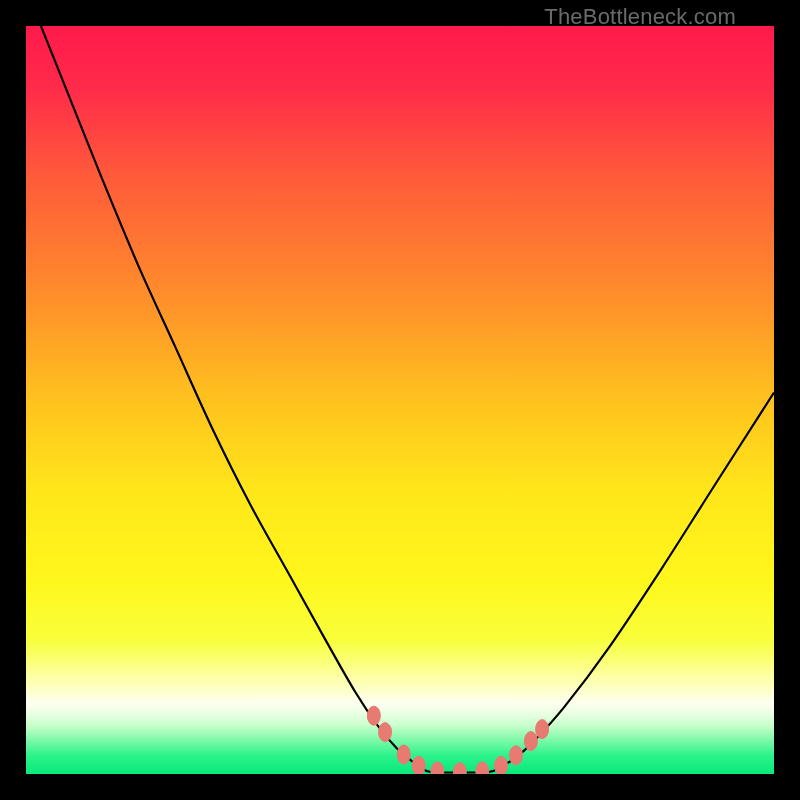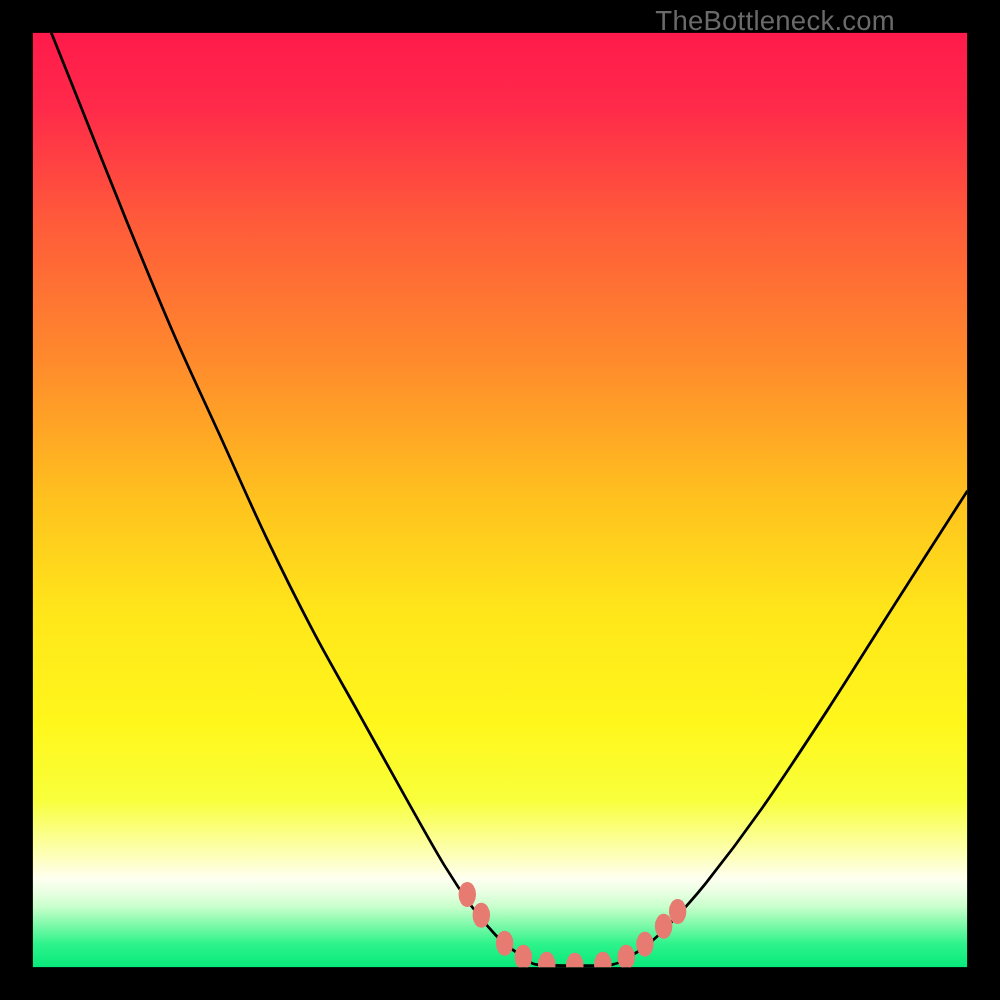--- a/index.html
+++ b/index.html
@@ -11,20 +11,21 @@
     background: #000;
     font-family: Arial, Helvetica, sans-serif;
   }
   .frame {
     position: absolute;
     left: 0;
     top: 0;
     width: 728px;
     height: 800px;
     background: #000;
+    padding-left: 20px;
   }
   .plot {
     position: absolute;
     left: 26px;
     top: 26px;
     width: 748px;
     height: 748px;
     overflow: hidden;
   }
   .watermark {

